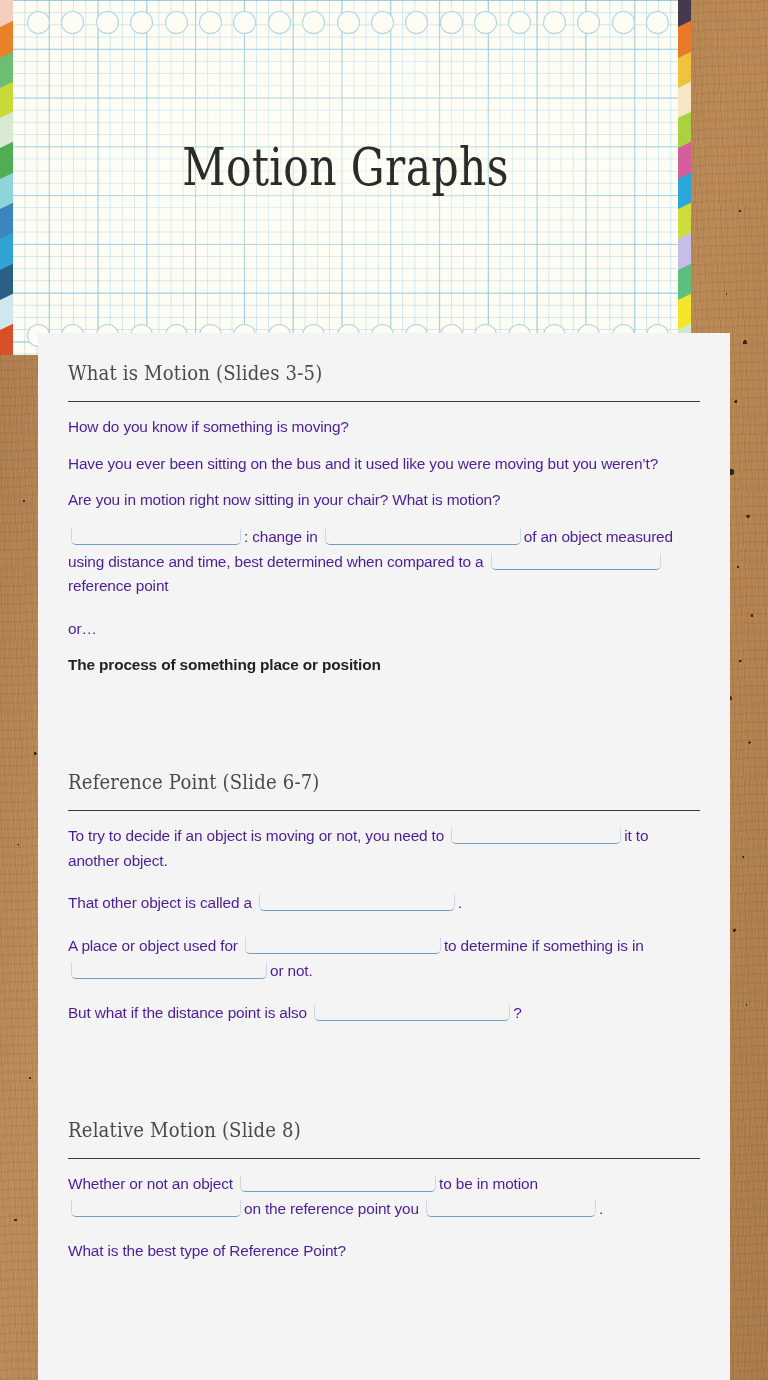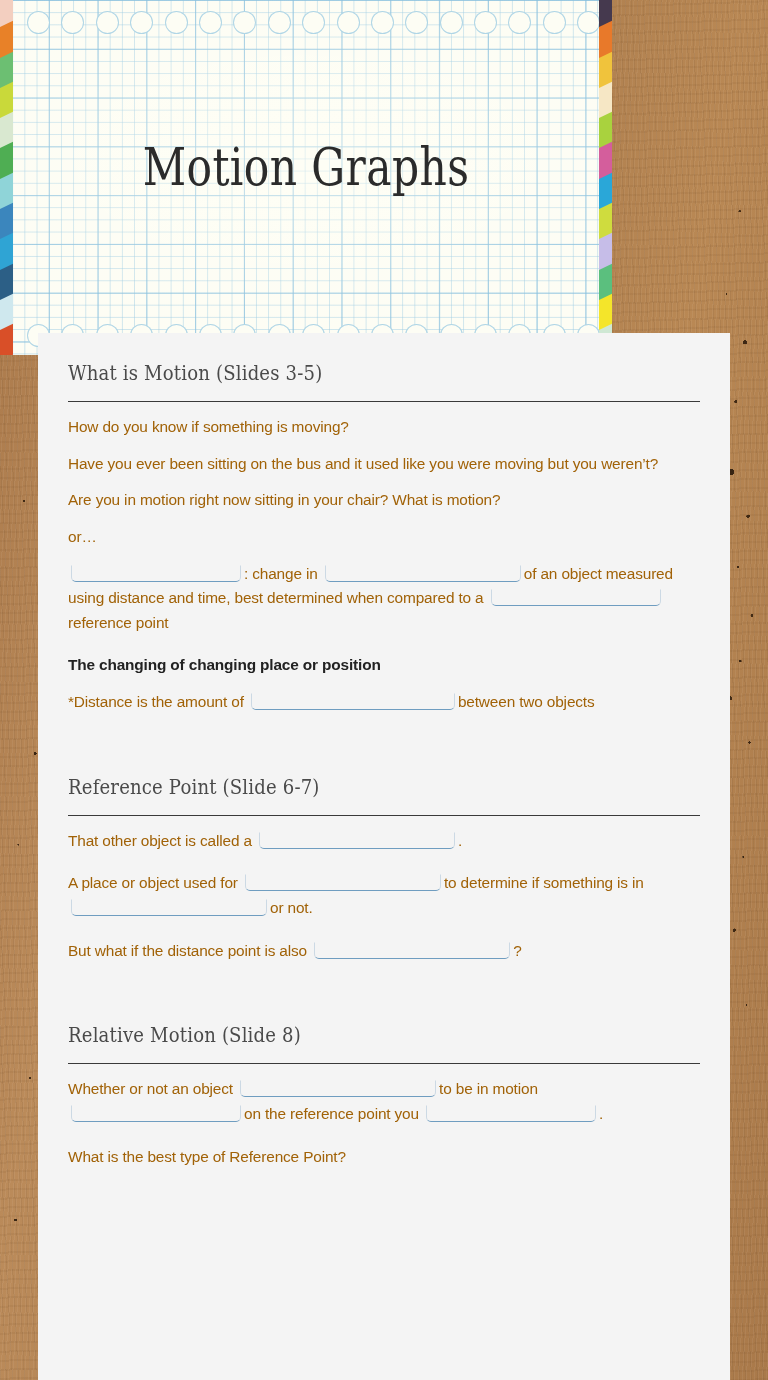--- a/index.html
+++ b/index.html
@@ -56,21 +56,21 @@
       radial-gradient(circle at 2.4% 61.2%, #2a180a 0 0.9px, transparent 1.0px),
       radial-gradient(circle at 3.9% 78.1%, #2e1b0a 0 1.1px, transparent 1.2px),
       radial-gradient(circle at 2.0% 88.4%, #241508 0 1.3px, transparent 1.4px);
     opacity: .85;
   }
 
   
   #banner {
     position: absolute;
     left: 0; top: 0;
-    width: 612px;
+    width: 691px;
     height: 355px;
     overflow: hidden;
     background-color: #fdfdf4;
   }
 
   
   #banner .grid-fine {
     position: absolute; inset: 0;
     background-image:
       linear-gradient(to right, rgba(150,200,226,0.50) 0 1px, transparent 1px 100%),
@@ -146,21 +146,21 @@
     position: absolute;
     left: 38px;
     top: 333px;
     width: 692px;
     min-height: 1047px;
     background: #f4f4f4;
     padding: 28px 12px 40px 0;
   }
 
   .section { padding: 0 30px; }
-  .section + .section { margin-top: 60px; }
+  .section + .section { margin-top: 92px; }
 
   .sec-head {
     font-family: "DejaVu Serif", "Liberation Serif", serif;
     font-size: 21px;
     font-weight: 400;
     color: #4a4a4a;
     letter-spacing: 0.2px;
     transform: scaleX(0.86);
     transform-origin: left center;
     white-space: nowrap;
@@ -168,21 +168,21 @@
   .sec-rule {
     margin-top: 16px;
     border-top: 1.6px solid #3a3a3a;
     width: 632px;
   }
   .sec-body { padding-top: 13px; }
 
   .line {
     font-size: 15.4px;
     line-height: 1.60;
-    color: #a16207;
+    color: #4c1d95;
     margin: 0 0 12px 0;
     letter-spacing: -0.15px;
   }
   .line.bold { font-weight: bold; color: #222; }
   .line.gap-lg { margin-bottom: 18px; }
 
   
   .blank {
     display: inline-block;
     vertical-align: baseline;
@@ -296,30 +296,30 @@
 
 <div id="card">
   <div id="sections-root">
       <div class="section">
         <div class="sec-head">What is Motion (Slides 3-5)</div>
         <div class="sec-rule"></div>
         <div class="sec-body">
           <p class="line">How do you know if something is moving?</p>
           <p class="line">Have you ever been sitting on the bus and it used like you were moving but you weren’t?</p>
           <p class="line">Are you in motion right now sitting in your chair? What is motion?</p>
+          <p class="line gap-lg"><span class="blank w-md" tabindex="0"></span><span>: change in</span> <span class="blank w-lg" tabindex="0"></span><span>of an object measured using distance and time, best determined when compared to a</span> <span class="blank w-md" tabindex="0"></span><span>reference point</span> </p>
           <p class="line">or…</p>
-          <p class="line gap-lg"><span class="blank w-md" tabindex="0"></span><span>: change in</span> <span class="blank w-lg" tabindex="0"></span><span>of an object measured using distance and time, best determined when compared to a</span> <span class="blank w-md" tabindex="0"></span><span>reference point</span> </p>
-          <p class="line bold">The changing of changing place or position</p>
-          <p class="line gap-lg"><span>*Distance is the amount of</span> <span class="blank w-xl" tabindex="0"></span><span>between two objects</span> </p>
+          <p class="line bold">The process of something place or position</p>
         </div>
       </div>
       <div class="section">
         <div class="sec-head">Reference Point (Slide 6-7)</div>
         <div class="sec-rule"></div>
         <div class="sec-body">
+          <p class="line gap-lg"><span>To try to decide if an object is moving or not, you need to</span> <span class="blank w-md" tabindex="0"></span><span>it to another object.</span> </p>
           <p class="line gap-lg"><span>That other object is called a</span> <span class="blank w-lg" tabindex="0"></span><span>.</span> </p>
           <p class="line gap-lg"><span>A place or object used for</span> <span class="blank w-lg" tabindex="0"></span><span>to determine if something is in</span> <span class="blank w-lg" tabindex="0"></span><span>or not.</span> </p>
           <p class="line gap-lg"><span>But what if the distance point is also</span> <span class="blank w-lg" tabindex="0"></span><span>?</span> </p>
         </div>
       </div>
       <div class="section">
         <div class="sec-head">Relative Motion (Slide 8)</div>
         <div class="sec-rule"></div>
         <div class="sec-body">
           <p class="line gap-lg"><span>Whether or not an object</span> <span class="blank w-lg" tabindex="0"></span><span>to be in motion</span> <span class="blank w-md" tabindex="0"></span><span>on the reference point you</span> <span class="blank w-md" tabindex="0"></span><span>.</span> </p>

